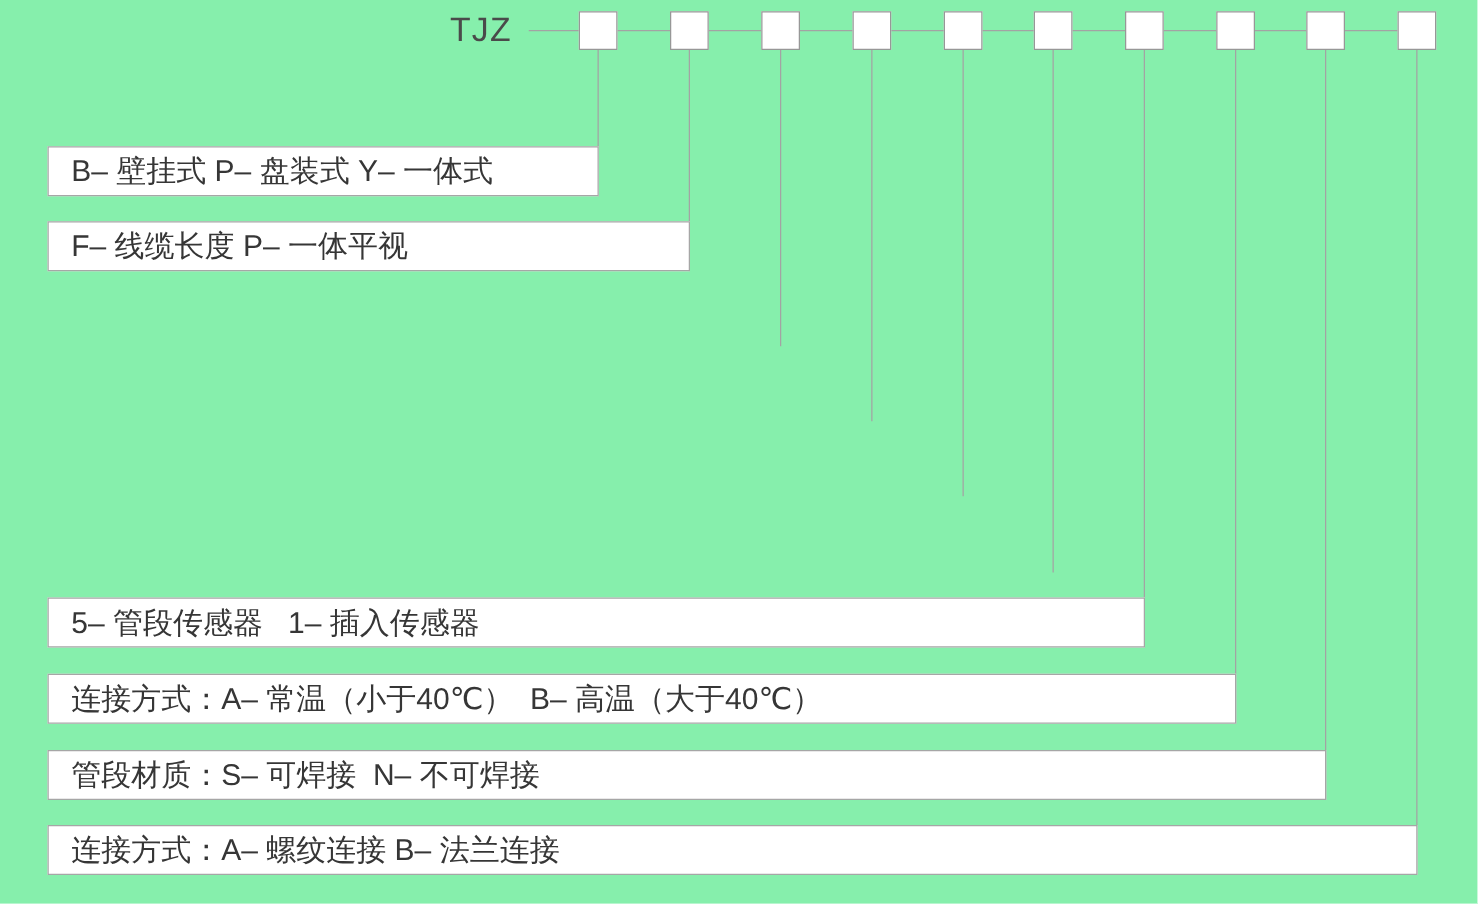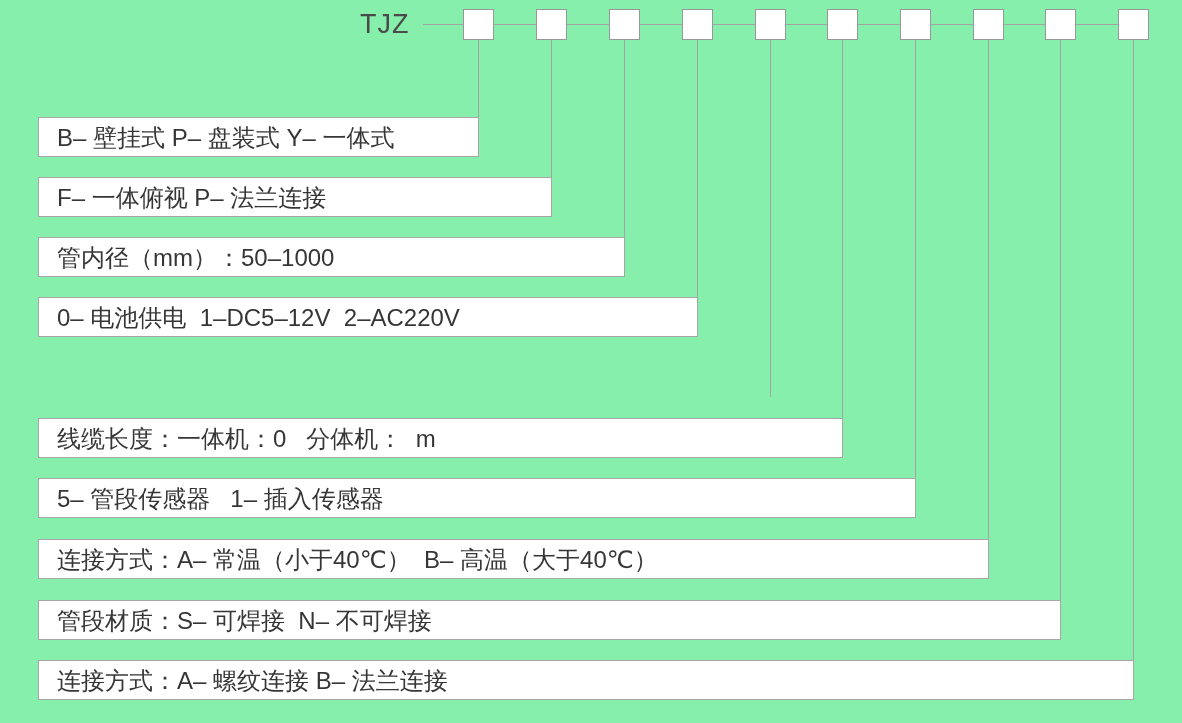--- a/index.html
+++ b/index.html
@@ -96,30 +96,21 @@
   <div class="vline" style="left:842px;  height:418px"></div>
   <div class="vline" style="left:915px;  height:478px"></div>
   <div class="vline" style="left:988px;  height:539px"></div>
   <div class="vline" style="left:1060px; height:600px"></div>
   <div class="vline" style="left:1133px; height:660px"></div>
 
   <div class="label-row" style="top:117px; width:441px">
     <span>B– 壁挂式 P– 盘装式 Y– 一体式</span>
   </div>
   <div class="label-row" style="top:177px; width:514px">
-    <span>F– 一体俯视 P– 法兰连接</span>
-  </div>
-  <div class="label-row" style="top:237px; width:587px">
-    <span>管内径（mm）：50–1000</span>
-  </div>
-  <div class="label-row" style="top:297px; width:660px">
-    <span>0– 电池供电  1–DC5–12V  2–AC220V</span>
-  </div>
-  <div class="label-row" style="top:418px; width:805px">
-    <span>线缆长度：一体机：0   分体机：  m</span>
+    <span>F– 线缆长度 P– 一体平视</span>
   </div>
   <div class="label-row" style="top:478px; width:878px">
     <span>5– 管段传感器   1– 插入传感器</span>
   </div>
   <div class="label-row" style="top:539px; width:951px">
     <span>连接方式：A– 常温（小于40℃）  B– 高温（大于40℃）</span>
   </div>
   <div class="label-row" style="top:600px; width:1023px">
     <span>管段材质：S– 可焊接  N– 不可焊接</span>
   </div>

